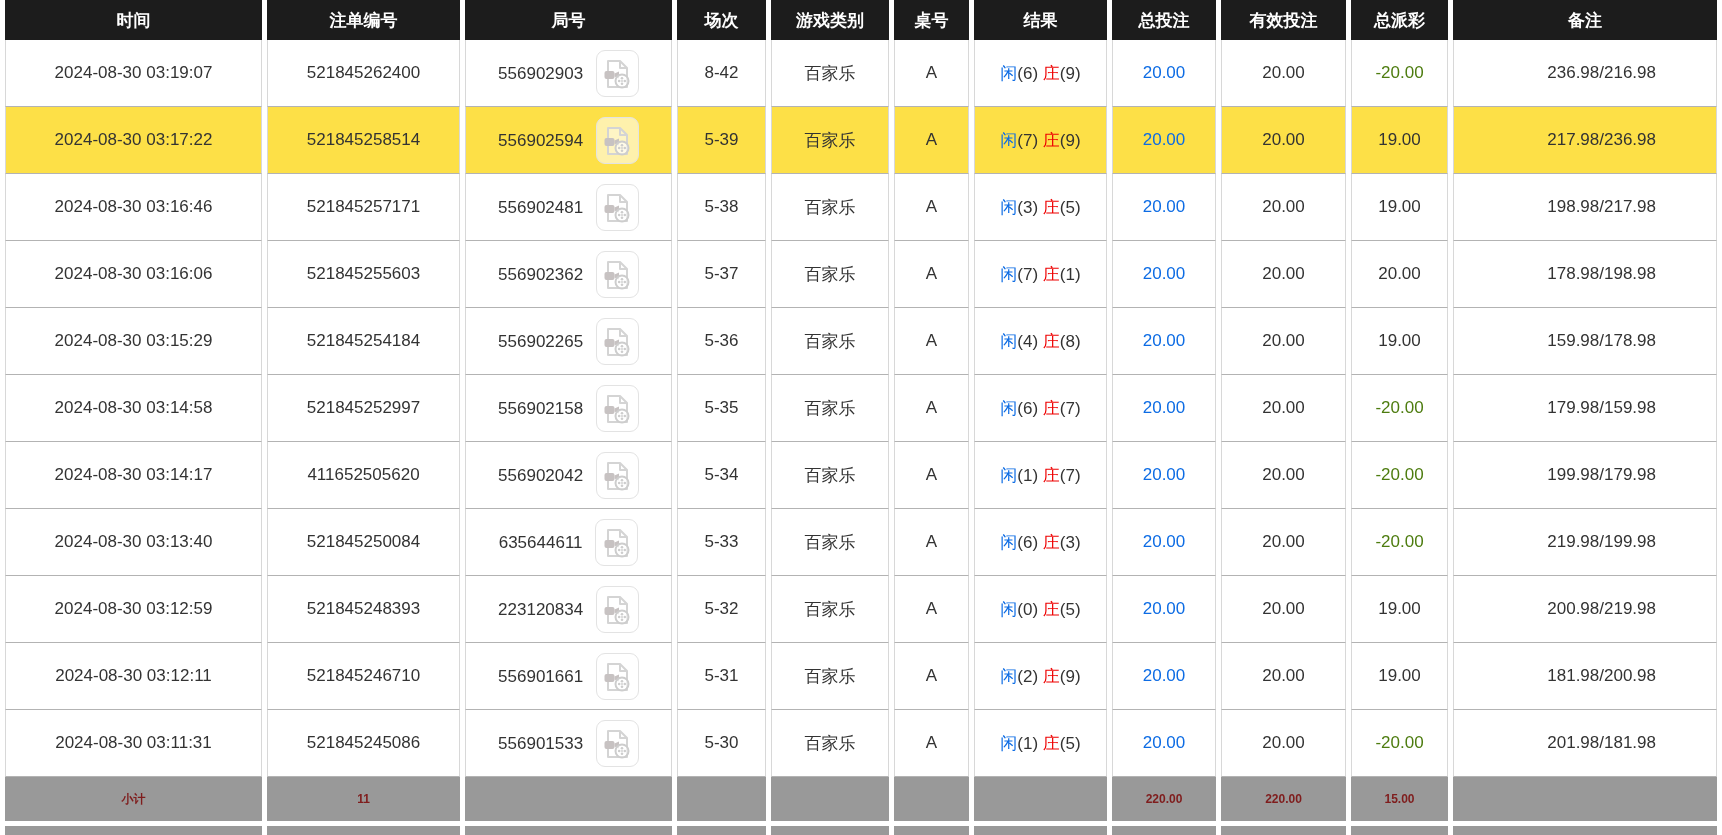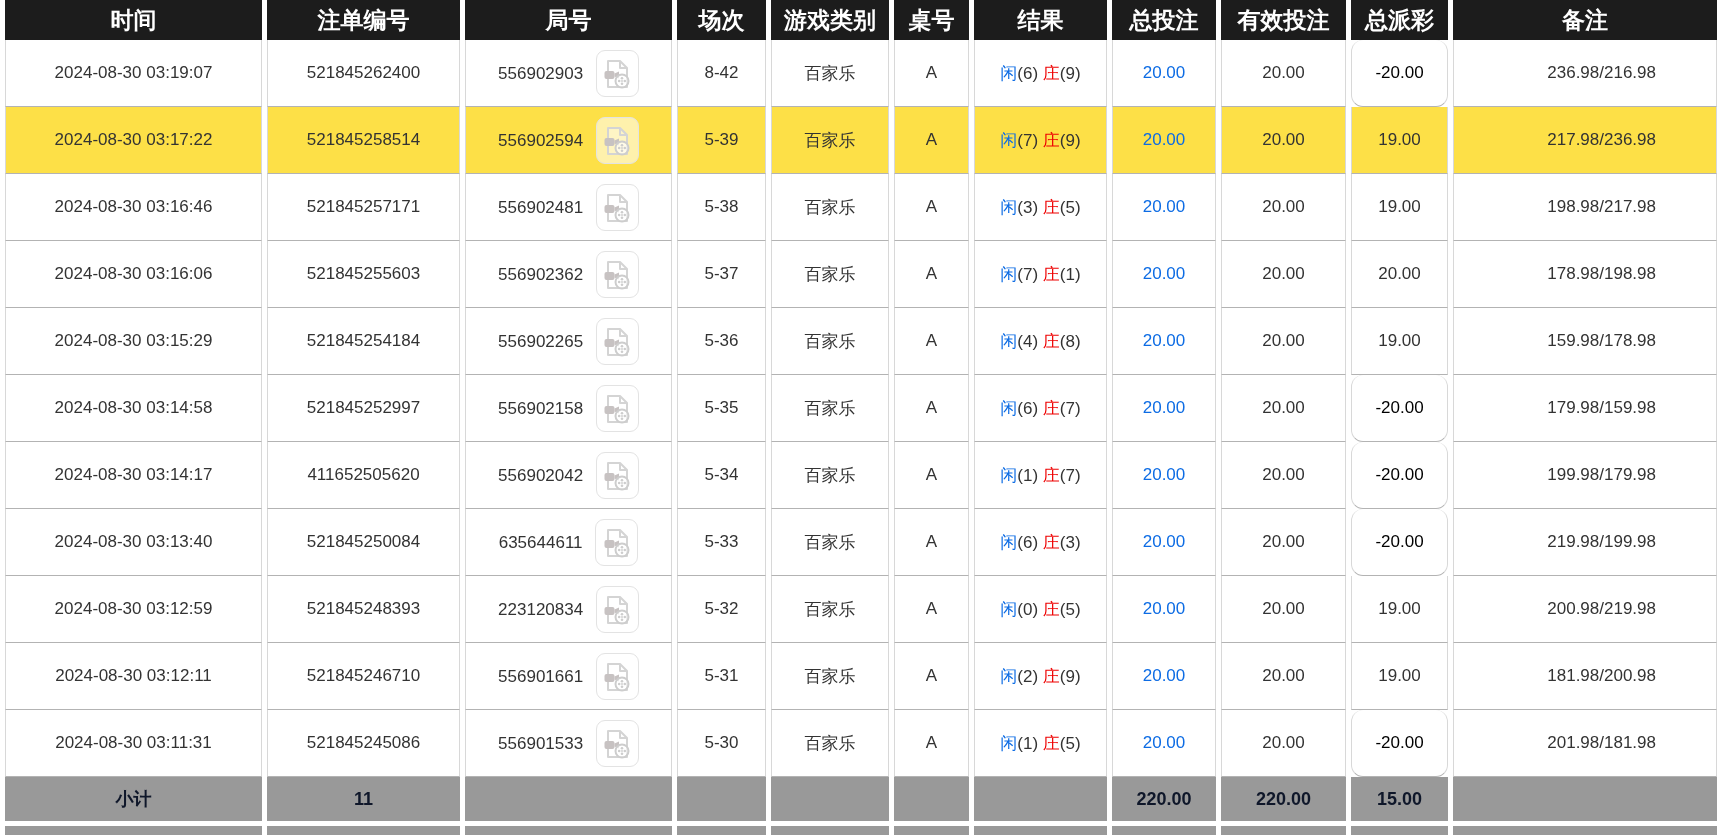--- a/index.html
+++ b/index.html
@@ -11,21 +11,21 @@
   }
   table{
     width:1722px;
     table-layout:fixed;
     border-collapse:separate;
     border-spacing:5px 0;
   }
   thead th{
     background:#1c1c1c;
     color:#ffffff;
-    font-size:23px;
+    font-size:17px;
     font-weight:bold;
     height:40px;
     text-align:center;
     padding:0;
     margin-left:12px;
   }
   tbody td{
     height:66px;
     padding:0;
     text-align:center;
@@ -35,39 +35,39 @@
     border-left:1px solid #d8d8d8;
     border-right:1px solid #d8d8d8;
     background:#ffffff;
     vertical-align:middle;
     white-space:nowrap;
   }
   tbody tr.highlight td{ background:#fde047; }
   td.note{ text-align:right; padding-right:60px; }
   .blue{ color:#0d6ce4; }
   .red{ color:#ee0000; }
-  .neg{ color:#000000;border-radius:12px; }
+  .neg{ color:#4d7c0f; }
   .vbtn{
     display:inline-block;
     width:41px; height:45px;
     border:1px solid #e3e3e3;
     border-radius:9px;
     background:rgba(255,255,255,0.55);
     vertical-align:middle;
     margin-left:8px;
     line-height:45px;
     text-align:center;
     cursor:pointer;
   }
   .vbtn svg{ vertical-align:middle; }
   .roundnum{ vertical-align:middle; }
   tfoot td{
     background:#999999;
-    color:#0f172a;
-    font-size:18px;
+    color:#7f1d1d;
+    font-size:12px;
     font-weight:bold;
     text-align:center;
     padding:0;
     vertical-align:middle;
   }
   tfoot tr.subtotal td{
     height:44px;
     border-bottom:5px solid #ffffff;
   }
   tfoot tr.bottomrow td{ height:34px; }

